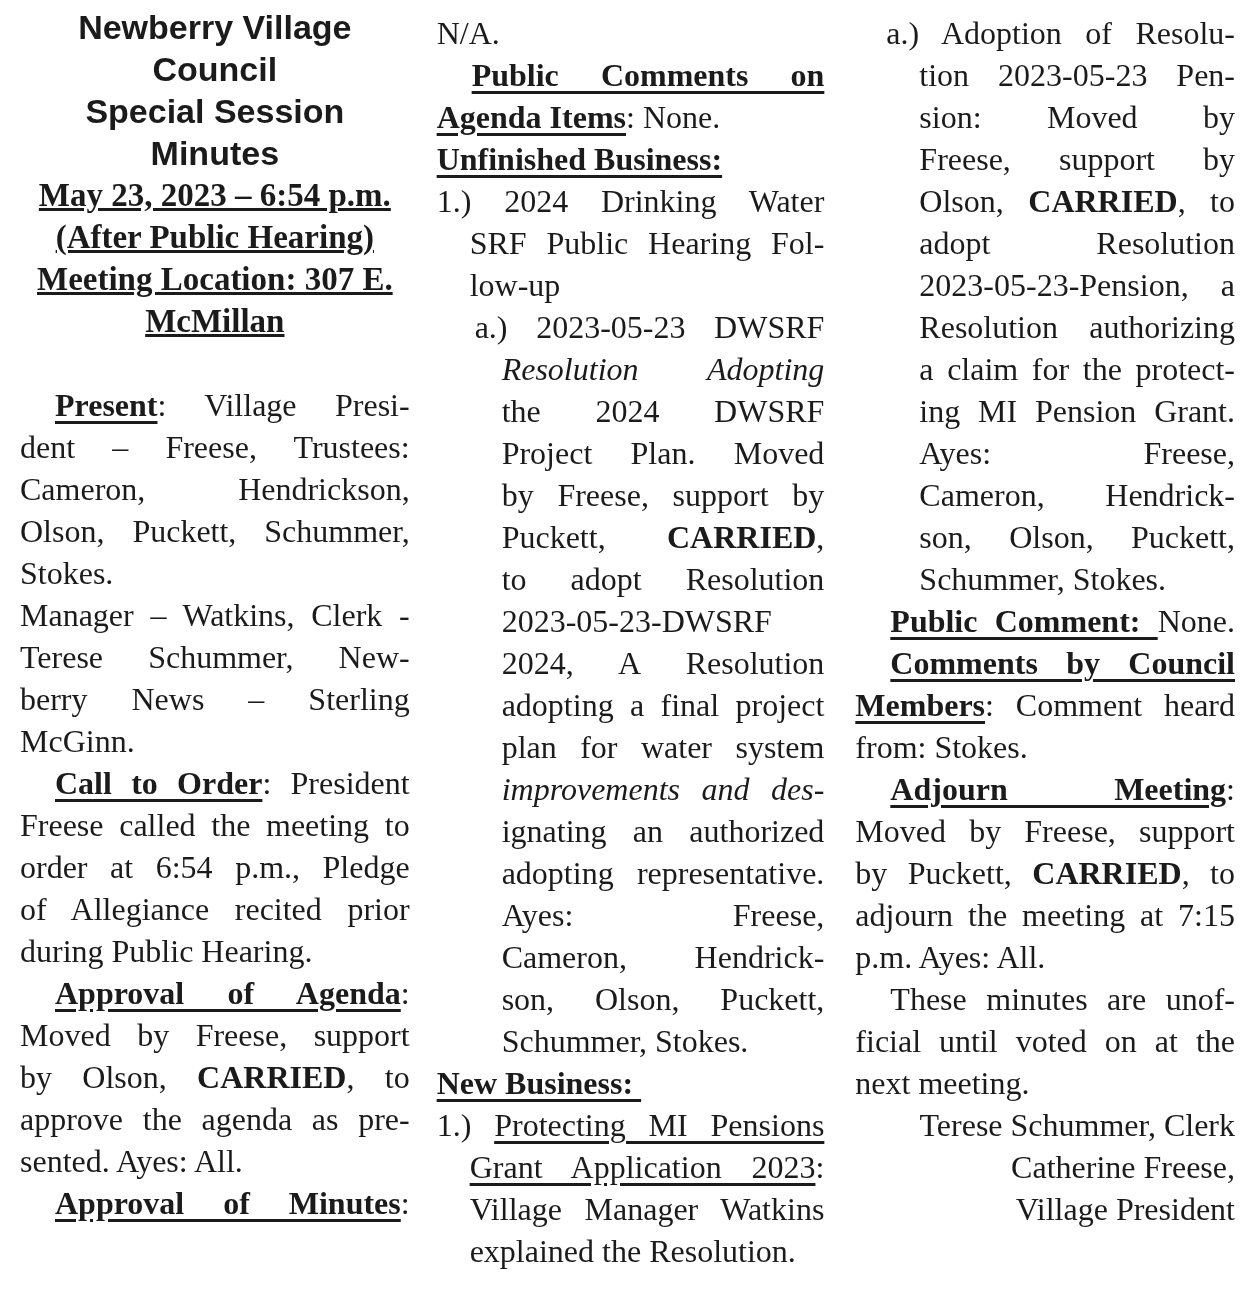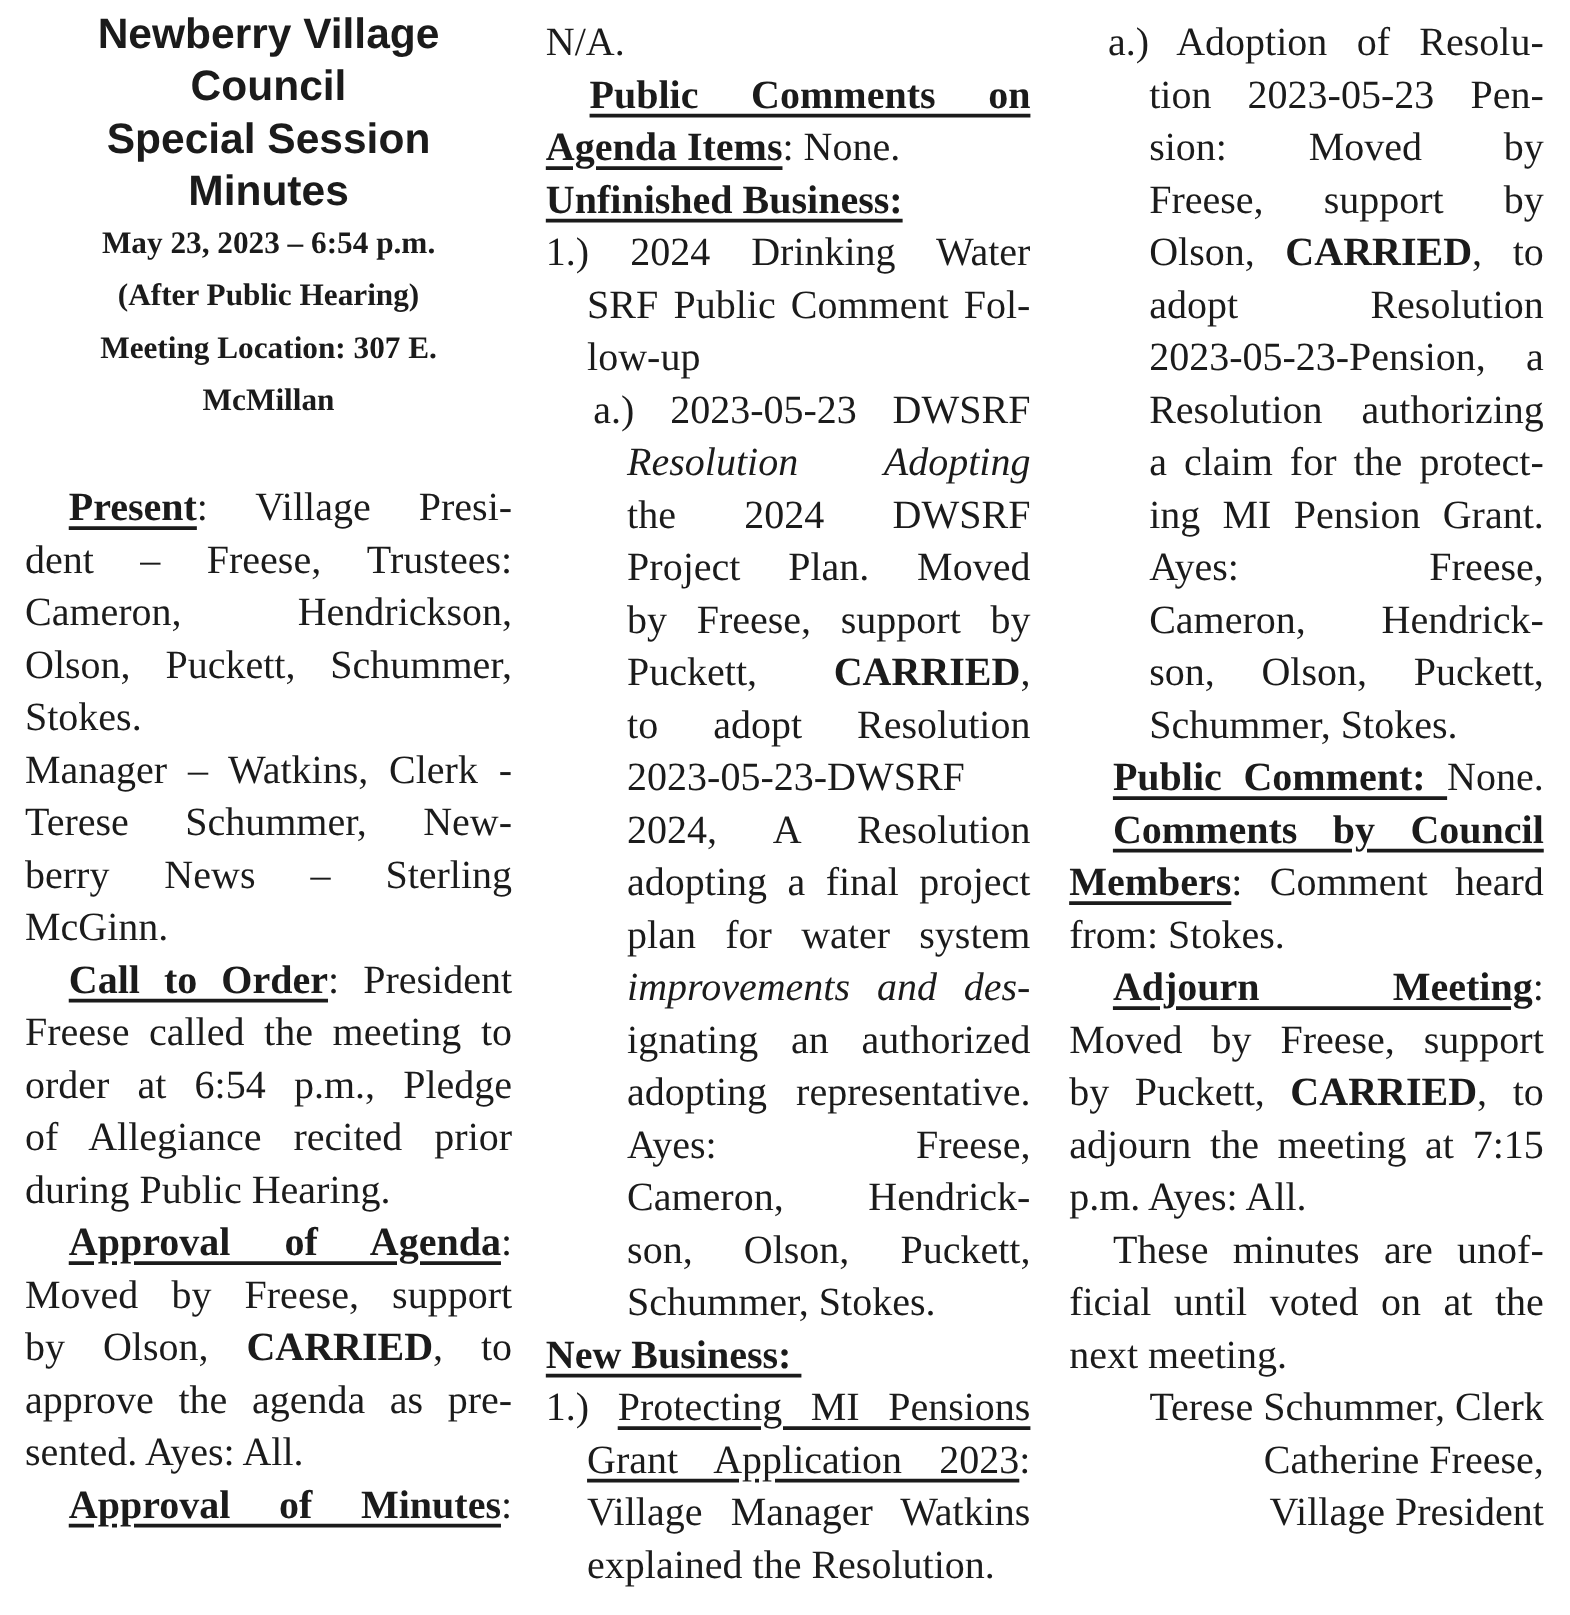--- a/index.html
+++ b/index.html
@@ -25,21 +25,21 @@
     line-height:42px;
     font-size:32px;
     white-space:normal;
     overflow:visible;
   }
   .a-j{text-align:justify;text-align-last:justify;}
   .a-l{text-align:left;}
   .a-c{text-align:center;}
   .a-r{text-align:right;}
   .ts{font-family:"Liberation Sans", sans-serif;font-weight:bold;font-size:34px;}
-  .tb{font-weight:bold;font-size:25px;}
+  .tb{font-weight:bold;font-size:33px;text-decoration:underline;}
   .seg-b{font-weight:bold;}
   .seg-u{text-decoration:underline;text-decoration-thickness:3px;text-underline-offset:5px;}
 </style>
 </head>
 <body>
 
 <div class="page">
   <div class="col col-1">
       <div class="ln a-c ts"><span>Newberry Village</span></div>
       <div class="ln a-c ts"><span>Council</span></div>
@@ -70,21 +70,21 @@
       <div class="ln a-j"><span>approve the agenda as pre-</span></div>
       <div class="ln a-l"><span>sented. Ayes: All.</span></div>
       <div class="ln a-j" style="padding-left: 35px;"><span class="seg-b seg-u">Approval of Minutes</span><span>:</span></div>
     </div>
   <div class="col col-2">
       <div class="ln a-l"><span>N/A.</span></div>
       <div class="ln a-j" style="padding-left: 35px;"><span class="seg-b seg-u">Public Comments on</span></div>
       <div class="ln a-l"><span class="seg-b seg-u">Agenda Items</span><span>: None.</span></div>
       <div class="ln a-l"><span class="seg-b seg-u">Unfinished Business:</span></div>
       <div class="ln a-j"><span>1.) 2024 Drinking Water</span></div>
-      <div class="ln a-j" style="padding-left: 33px;"><span>SRF Public Comment Fol-</span></div>
+      <div class="ln a-j" style="padding-left: 33px;"><span>SRF Public Hearing Fol-</span></div>
       <div class="ln a-l" style="padding-left: 33px;"><span>low-up</span></div>
       <div class="ln a-j" style="padding-left: 38px;"><span>a.) 2023-05-23 DWSRF</span></div>
       <div class="ln a-j" style="padding-left: 65px; font-style: italic;"><span>Resolution Adopting</span></div>
       <div class="ln a-j" style="padding-left: 65px;"><span>the 2024 DWSRF</span></div>
       <div class="ln a-j" style="padding-left: 65px;"><span>Project Plan. Moved</span></div>
       <div class="ln a-j" style="padding-left: 65px;"><span>by Freese, support by</span></div>
       <div class="ln a-j" style="padding-left: 65px;"><span>Puckett, </span><span class="seg-b">CARRIED</span><span>,</span></div>
       <div class="ln a-j" style="padding-left: 65px;"><span>to adopt Resolution</span></div>
       <div class="ln a-j" style="padding-left: 65px;"><span>2023-05-23-DWSRF</span></div>
       <div class="ln a-j" style="padding-left: 65px;"><span>2024, A Resolution</span></div>

